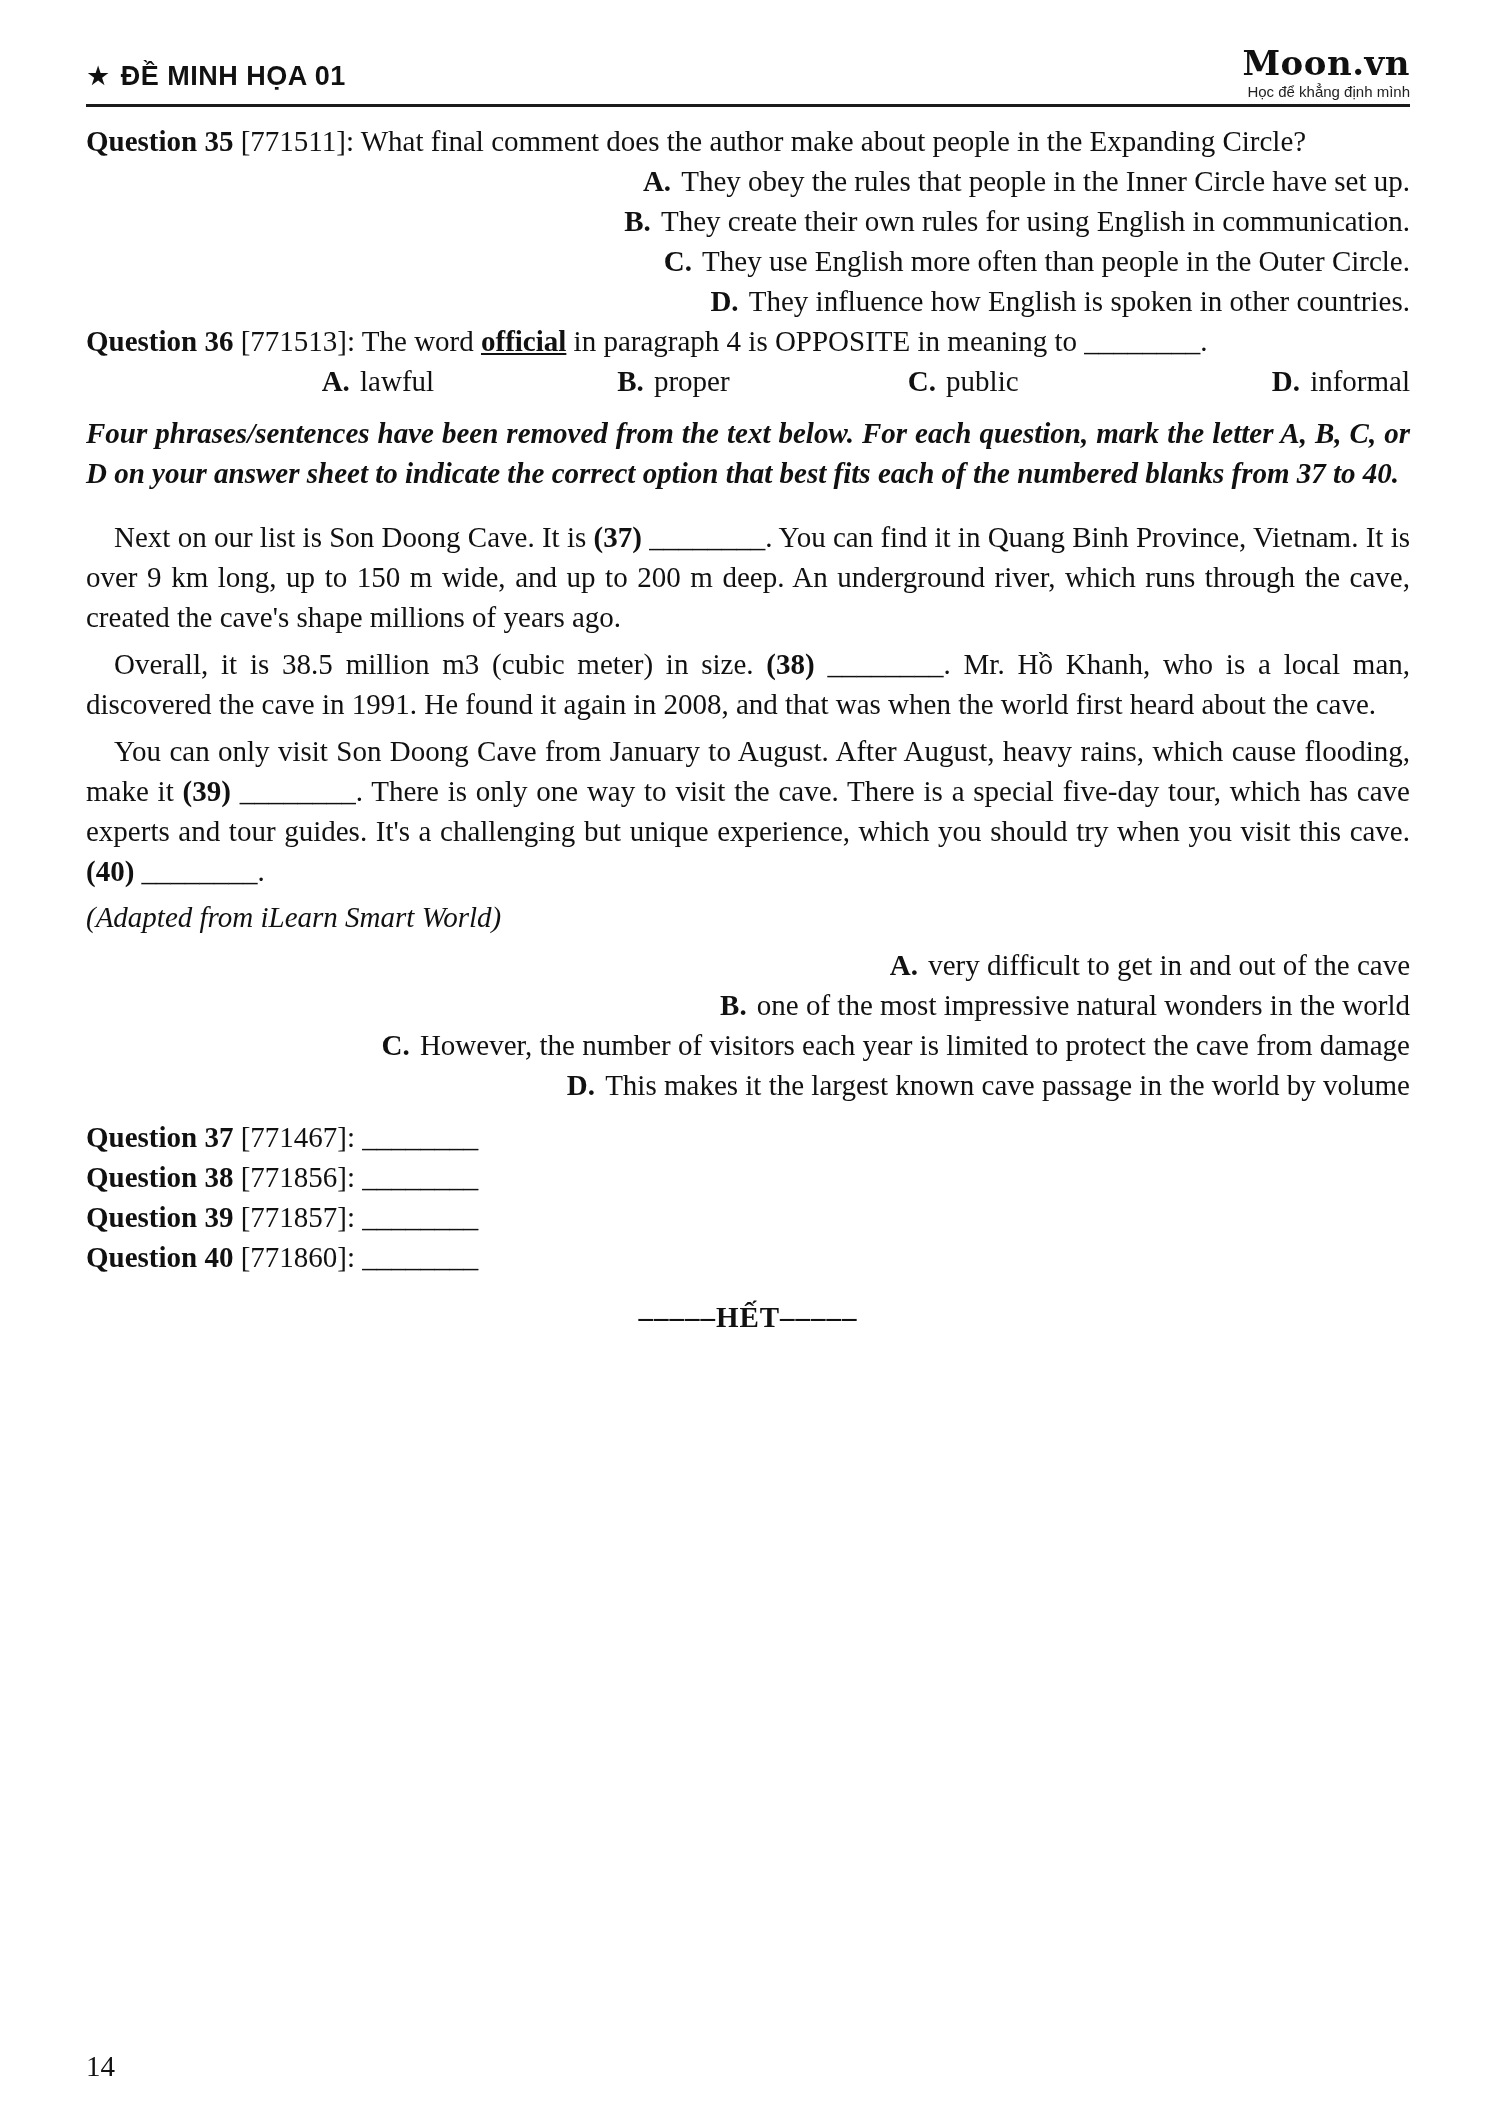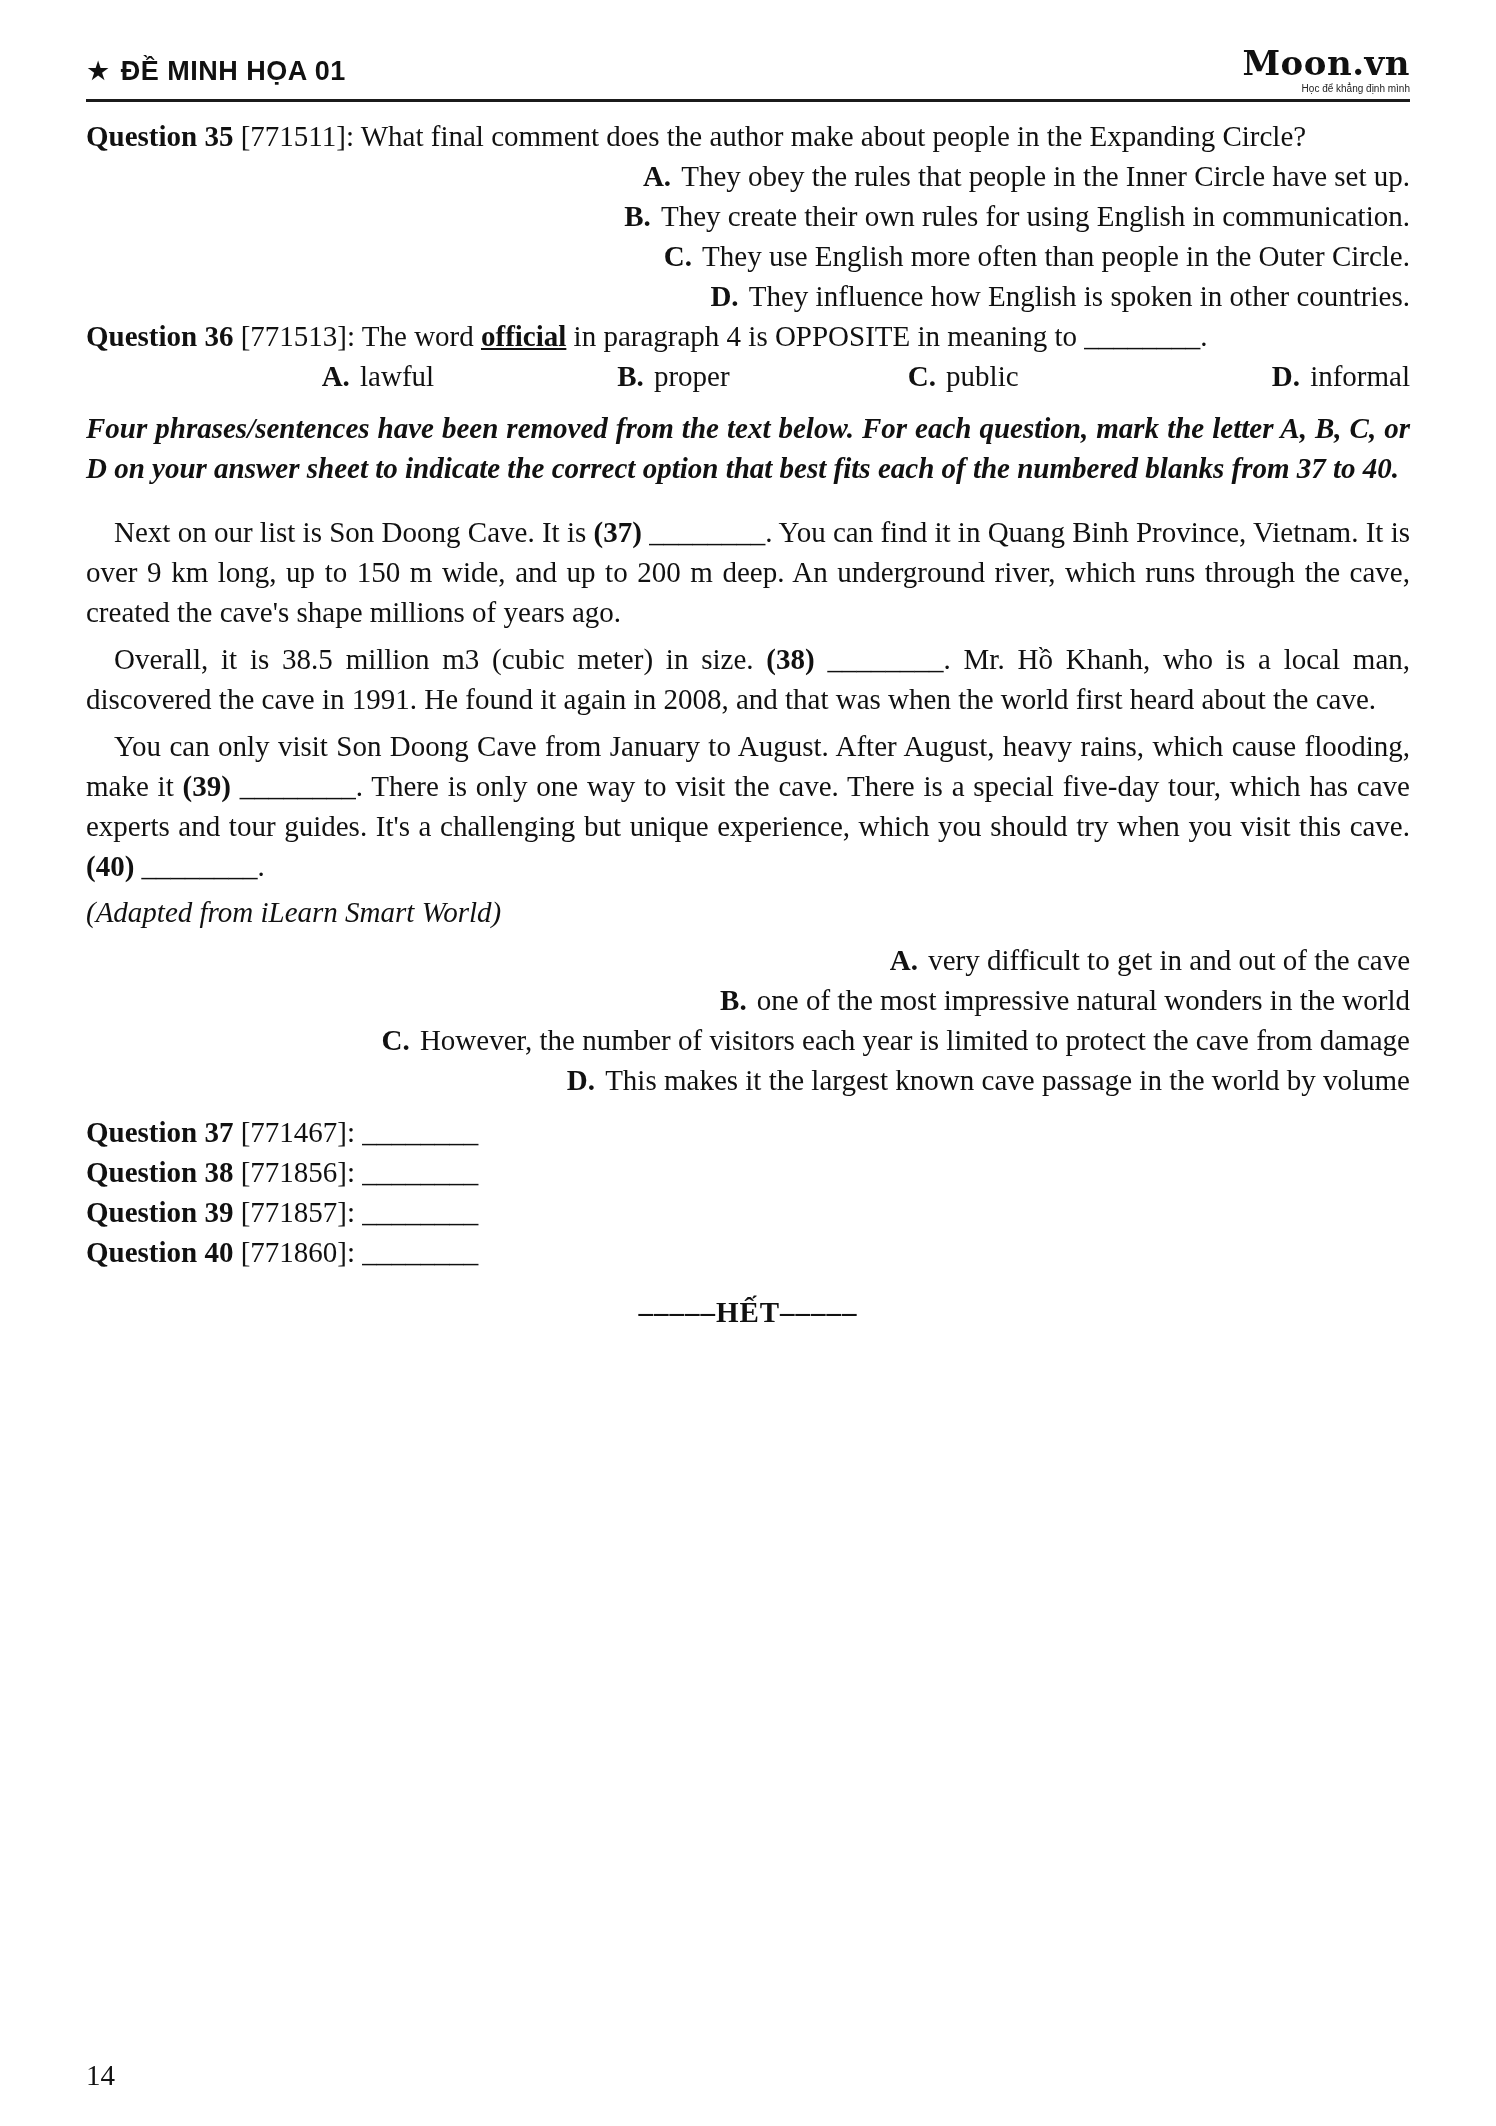--- a/index.html
+++ b/index.html
@@ -36,21 +36,21 @@
   }
   .header-right { text-align: right; line-height: 1; }
   .logo {
     font-family: "DejaVu Serif", serif;
     font-weight: bold;
     font-size: 34px;
     letter-spacing: 0.5px;
   }
   .tagline {
     font-family: "Liberation Sans", "DejaVu Sans", sans-serif;
-    font-size: 10px;
+    font-size: 15px;
     margin-top: 4px;
     color: #222;
   }
   
   .content { margin-top: 14px; }
   .qline { text-align: justify; }
   .qlabel { font-weight: bold; }
   .options { padding-left: 28px; }
   .option { text-align: right; }
   .opt-letter { font-weight: bold; margin-right: 0.35em; }
@@ -82,21 +82,21 @@
   .answers { margin-top: 12px; }
   .end-divider {
     text-align: center;
     font-weight: bold;
     margin-top: 20px;
     letter-spacing: 1px;
   }
   .page-number {
     position: absolute;
     left: 86px;
-    bottom: 31px;
+    bottom: 40px;
     font-size: 29px;
   }
 </style>
 </head>
 <body>
 
 <div class="page">
 
   <div class="header">
     <div class="header-left">

